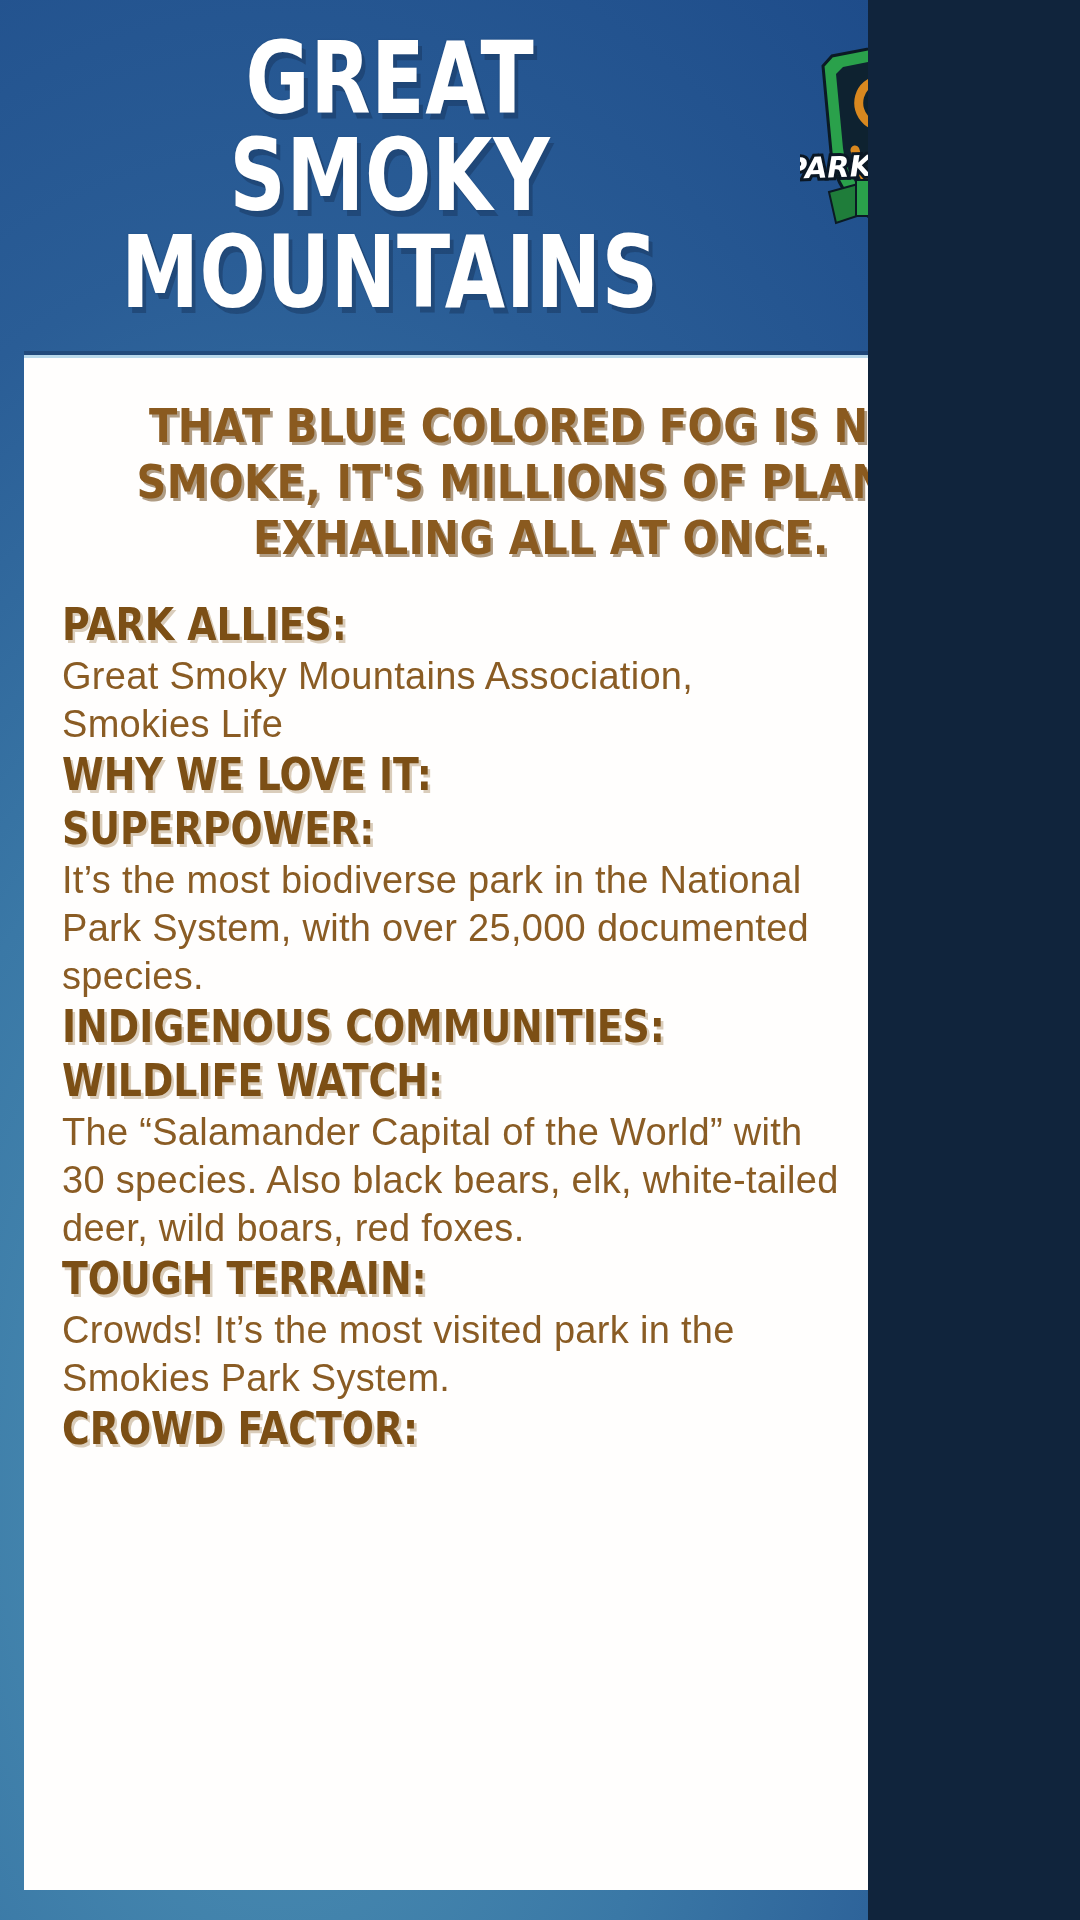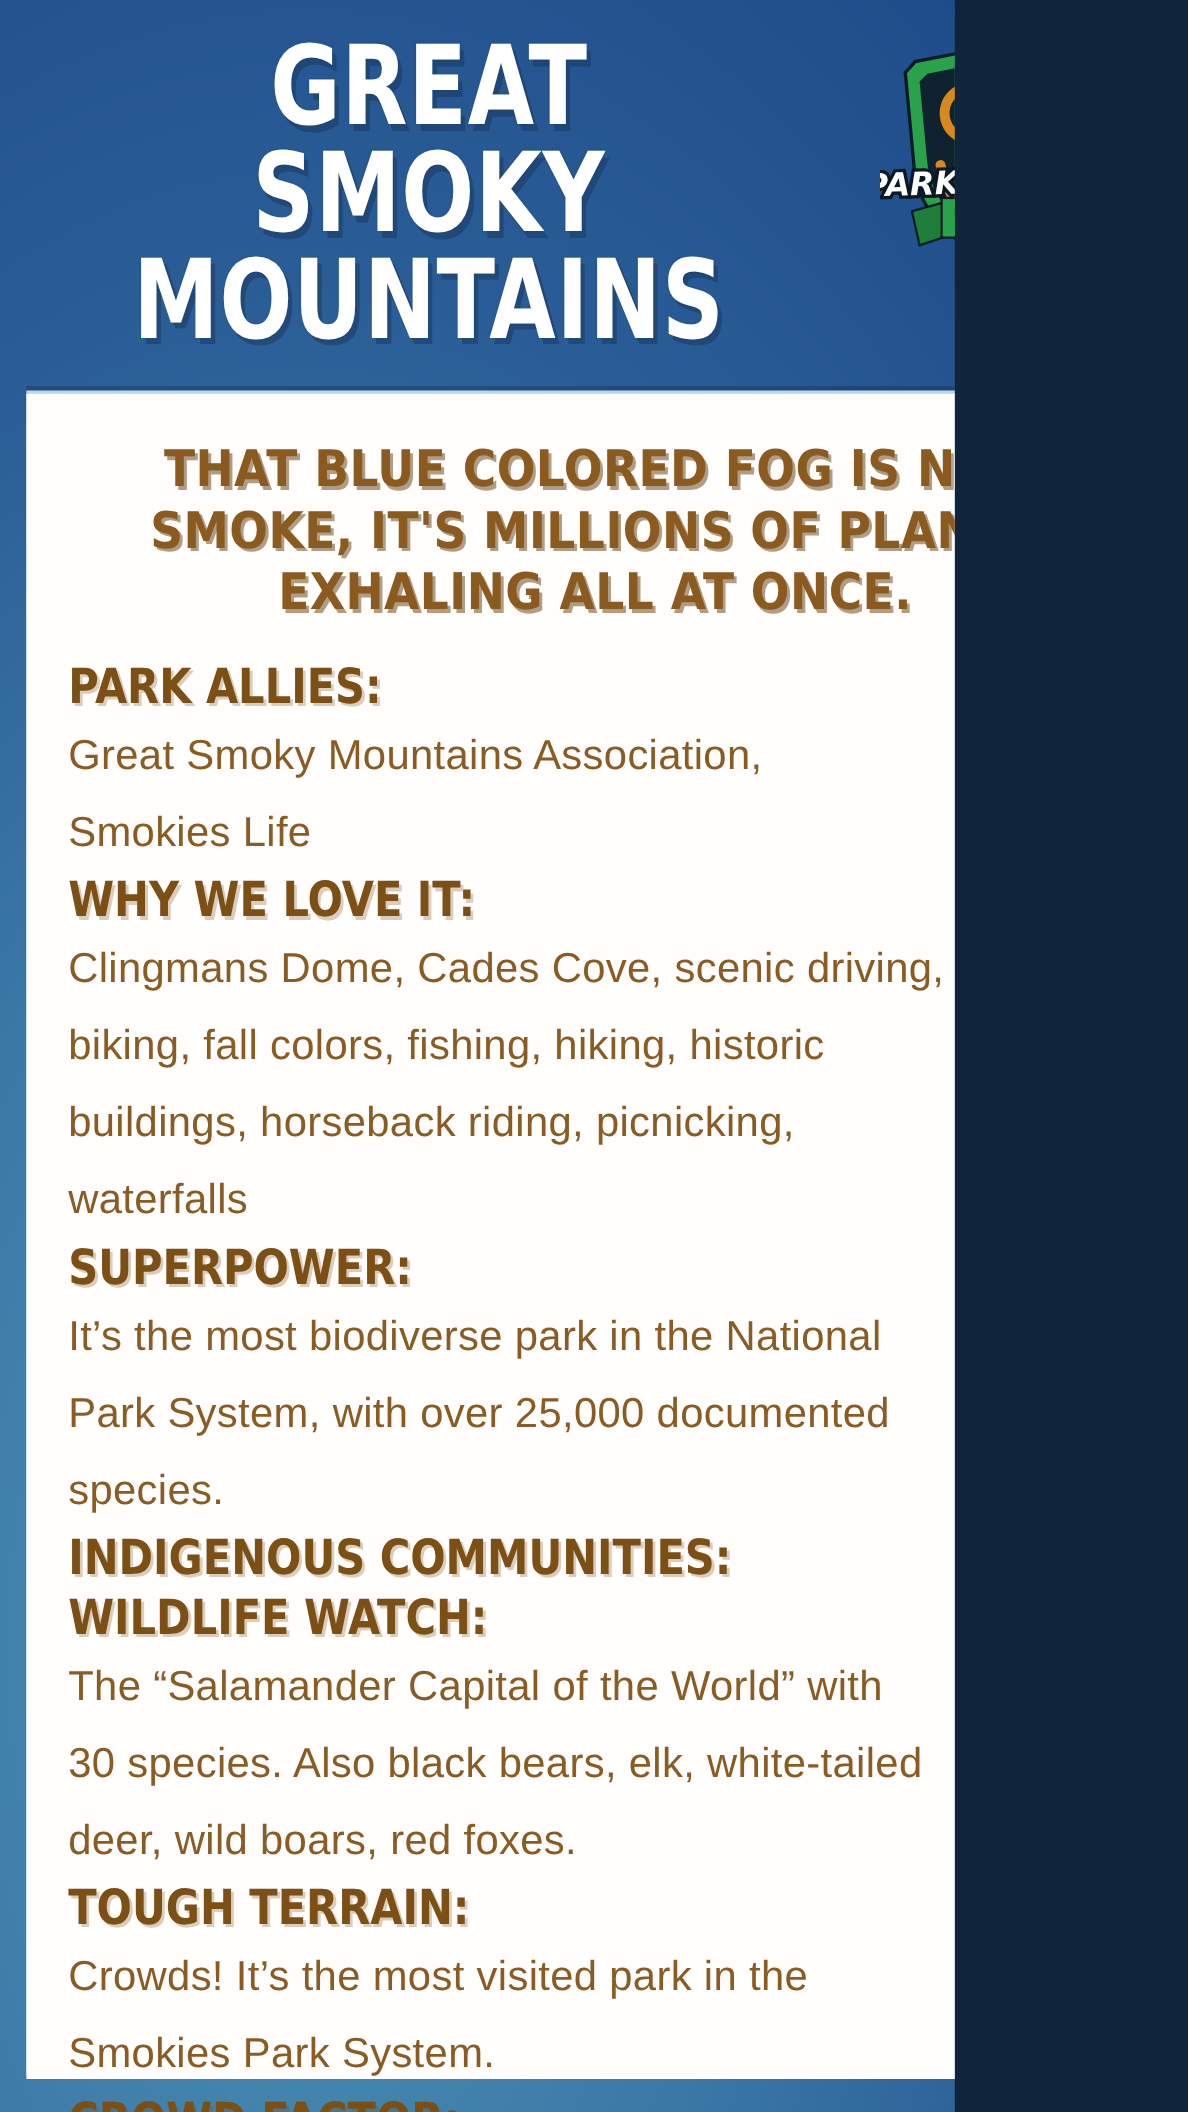--- a/index.html
+++ b/index.html
@@ -40,21 +40,21 @@
   }
   .sections { margin-top:32px; }
   .sec-heading {
     color:#7c4f15; font-weight:bold; font-size:44px; line-height:54px;
     font-family:"DejaVu Sans", sans-serif;
     transform:scaleX(0.86); transform-origin:0 50%;
     text-shadow:3px 3px 0 rgba(123,78,19,0.28);
     white-space:nowrap;
   }
   .sec-body {
-    white-space:pre-line; color:#8a5c24; font-size:38px; line-height:70px; letter-spacing:0.3px;
+    white-space:pre-line; color:#8a5c24; font-size:38px; line-height:48px; letter-spacing:0.3px;
     font-weight:400;
   }
 </style>
 </head>
 <body>
 
 <div class="poster">
 
   <div class="title-block">
     <div class="park-title">
@@ -109,24 +109,20 @@
 EXHALING ALL AT ONCE.</div>
 
     <div class="sections">
       <div>
         <div class="sec-heading">PARK ALLIES:</div>
         <div class="sec-body">Great Smoky Mountains Association,
 Smokies Life</div>
       </div>
       <div>
         <div class="sec-heading">WHY WE LOVE IT:</div>
-        <div class="sec-body">Clingmans Dome, Cades Cove, scenic driving,
-biking, fall colors, fishing, hiking, historic
-buildings, horseback riding, picnicking,
-waterfalls</div>
       </div>
       <div>
         <div class="sec-heading">SUPERPOWER:</div>
         <div class="sec-body">It’s the most biodiverse park in the National
 Park System, with over 25,000 documented
 species.</div>
       </div>
       <div>
         <div class="sec-heading">INDIGENOUS COMMUNITIES:</div>
       </div>

